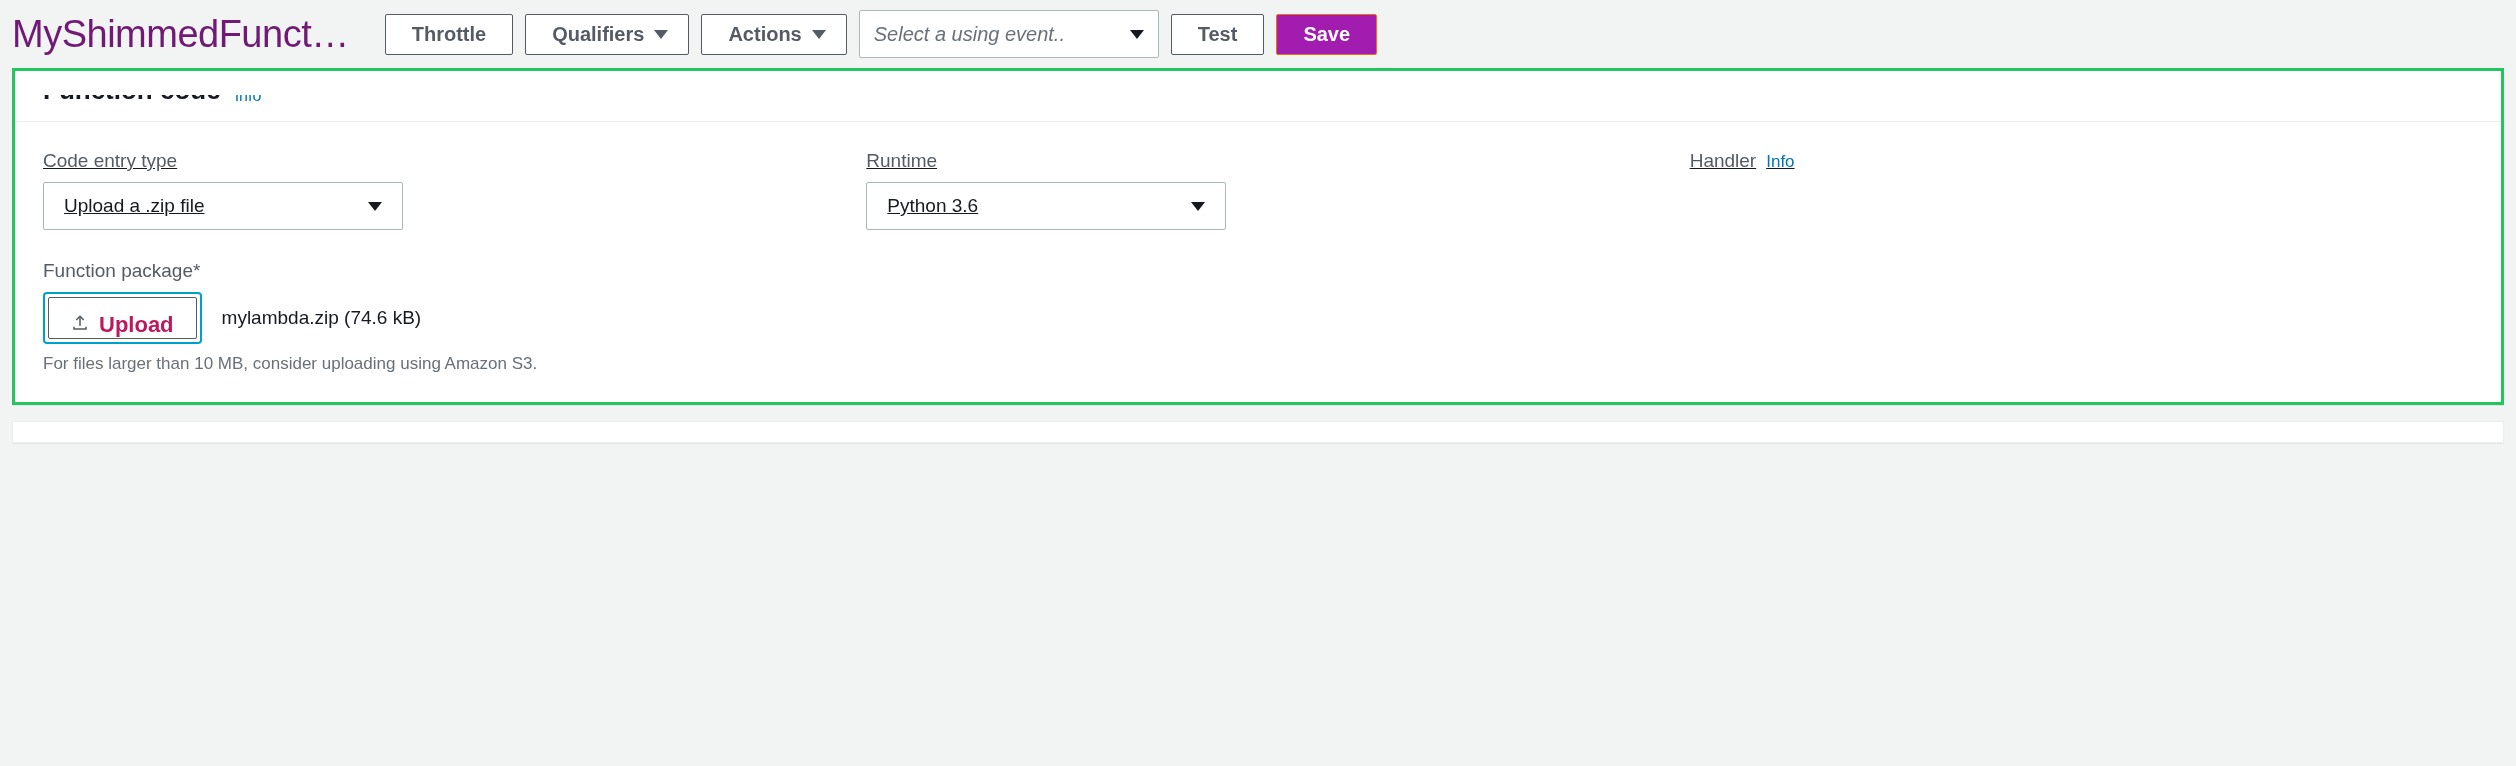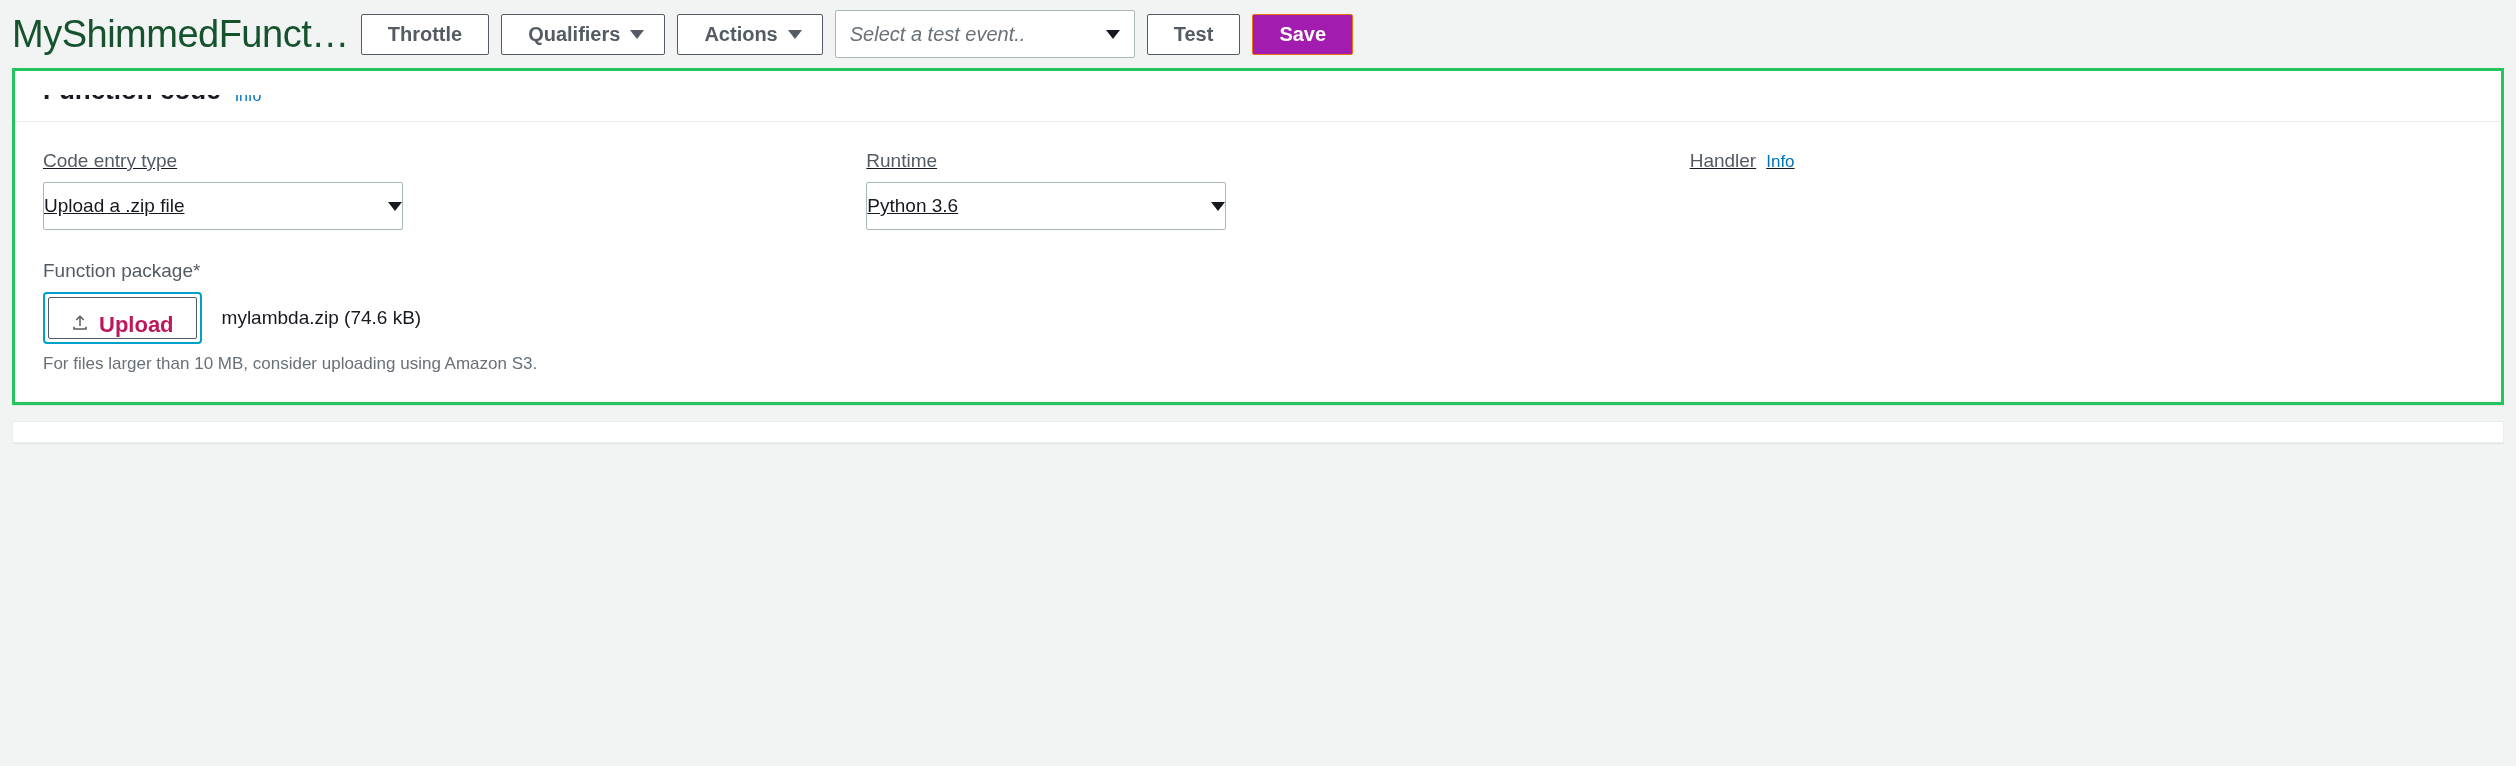--- a/index.html
+++ b/index.html
@@ -16,23 +16,23 @@
       display: flex;
       align-items: center;
       padding: 0 12px;
       height: 68px;
       background: #f2f3f3;
       gap: 12px;
     }
     .page-title {
       font-size: 38px;
       font-weight: 400;
-      color: #14532d;
+      color: #701a75;
       flex-shrink: 0;
-      margin-right: 0;
+      margin-right: 24px;
       letter-spacing: -0.5px;
     }
     .btn {
       display: inline-flex;
       align-items: center;
       justify-content: center;
       gap: 10px;
       height: 41px;
       padding: 0 26px;
       background: #ffffff;
@@ -137,21 +137,21 @@
       cursor: pointer;
       font-weight: 400;
     }
     .select-box {
       display: flex;
       align-items: center;
       justify-content: space-between;
       height: 48px;
       width: 100%;
       max-width: 360px;
-      padding: 0 0;
+      padding: 0 20px;
       background: #ffffff;
       border: 1.5px solid #aab7b8;
       color: #16191f;
       font-size: 19px;
       cursor: pointer;
       border-radius: 2px;
     }
     .text-input {
       height: 48px;
       width: 100%;
@@ -226,21 +226,21 @@
   <button class="btn">Throttle</button>
   <button class="btn btn-dropdown">
     <span>Qualifiers</span>
     <span class="caret"></span>
   </button>
   <button class="btn btn-dropdown">
     <span>Actions</span>
     <span class="caret"></span>
   </button>
   <div class="select-event">
-    <span>Select a test event..</span>
+    <span>Select a using event..</span>
     <span class="caret caret-dark"></span>
   </div>
   <button class="btn">Test</button>
   <button class="btn btn-primary">Save</button>
 </div>
 
 <div class="content-wrap">
   <div class="panel">
     <div class="section-title-row">
       <span class="section-title-cut">Function code</span>

